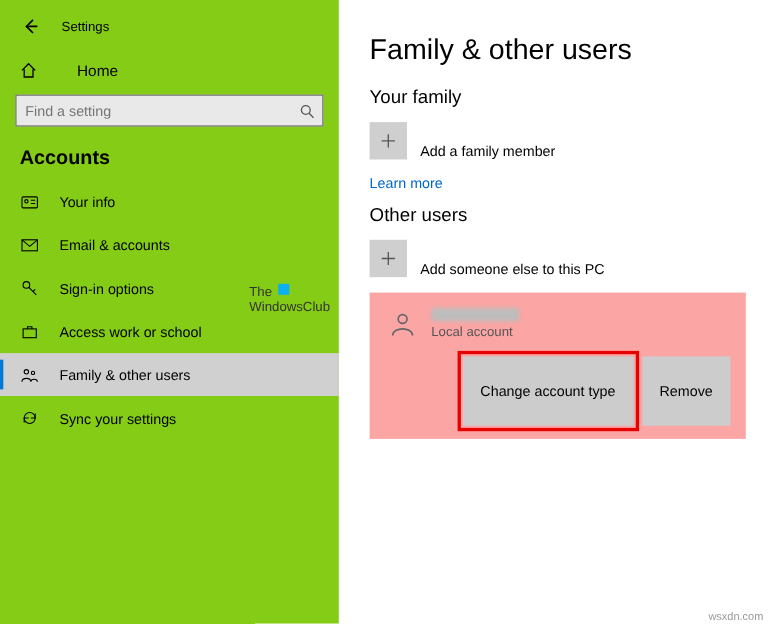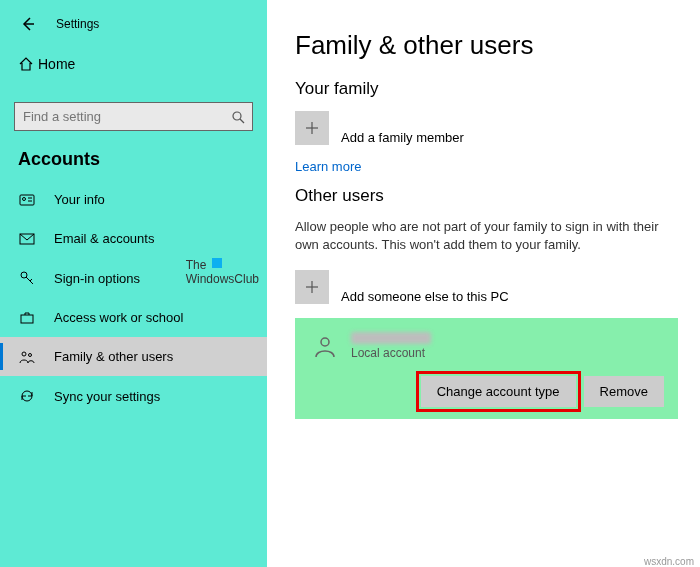--- a/index.html
+++ b/index.html
@@ -1,51 +1,51 @@
 <!DOCTYPE html>
 <html><head>
   <meta charset="utf-8">
   <style>
     * { box-sizing: border-box; margin: 0; padding: 0; font-family: "Segoe UI", sans-serif; }
     body { width: 700px; height: 567px; display: flex; background: #fff; overflow: hidden; font-size: 13px; color: #000; }
-    .sidebar { width: 267px; background: #5eead4; padding: 10px 0; position: relative; }
+    .sidebar { width: 308px; background: #84cc16; padding: 10px 0; position: relative; }
     .top-row { display: flex; align-items: center; padding: 4px 18px 12px 18px; }
     .back-btn { width: 20px; height: 20px; display: flex; align-items: center; justify-content: center; cursor: pointer; }
     .settings-title { margin-left: 18px; font-size: 12px; font-weight: 400; }
     .home-row { display: flex; align-items: center; padding: 10px 18px; cursor: pointer; }
     .home-row .icon { width: 18px; display: flex; }
-    .home-row .label { margin-left: 2px; font-size: 14px; }
-    .search-row { margin: 20px 14px 14px 14px; }
+    .home-row .label { margin-left: 34px; font-size: 14px; }
+    .search-row { margin: 4px 14px 14px 14px; }
     .search-input { width: 100%; border: 1px solid #666; background: #e9e9e9; padding: 6px 28px 6px 8px; font-size: 13px; color: #555; outline: none; }
     .search-wrap { position: relative; }
     .search-icon { position: absolute; right: 8px; top: 50%; transform: translateY(-50%); }
     .category-label { padding: 4px 18px 10px 18px; font-size: 18px; font-weight: 600; }
     .nav-item { display: flex; align-items: center; padding: 12px 18px; cursor: pointer; font-size: 13px; color: #000; position: relative; }
     .nav-item .icon { width: 18px; display: flex; align-items: center; justify-content: center; }
     .nav-item .label { margin-left: 18px; }
     .nav-item.active { background: #d0d0d0; }
     .nav-item.active::before { content: ""; position: absolute; left: 0; top: 6px; bottom: 6px; width: 3px; background: #0078d4; }
     .watermark { position: absolute; right: 8px; top: 258px; font-size: 12px; line-height: 1.2; color: #333; }
     .watermark .sq { width: 10px; height: 10px; background: #0cb0f0; display: inline-block; vertical-align: top; margin-left: 2px; }
     .main { flex: 1; padding: 30px 22px 10px 28px; overflow: hidden; position: relative; }
     .page-title { font-size: 26px; font-weight: 400; margin-bottom: 18px; }
     .section-title { font-size: 17px; font-weight: 400; margin-bottom: 12px; margin-top: 6px; }
     .section-desc { font-size: 13px; color: #333; line-height: 1.4; margin-bottom: 16px; }
     .add-row { display: flex; align-items: flex-end; margin-bottom: 14px; cursor: pointer; }
     .plus-box { width: 34px; height: 34px; background: #cfcfcf; display: flex; align-items: center; justify-content: center; margin-right: 12px; }
     .learn-more { color: #0066cc; font-size: 13px; cursor: pointer; display: inline-block; }
     .other-section { margin-top: 12px; }
-    .user-card { background: #86efac; padding: 12px 14px; margin-top: 8px; }
+    .user-card { background: #fca5a5; padding: 12px 14px; margin-top: 8px; }
     .user-row { display: flex; align-items: center; }
     .avatar { width: 32px; height: 32px; display: flex; align-items: center; justify-content: center; margin-right: 10px; }
     .user-name { display: flex; flex-direction: column; }
     .user-name .blur { width: 80px; height: 12px; background: #bdbdbd; filter: blur(2px); border-radius: 2px; margin-bottom: 2px; }
     .user-sub { font-size: 12px; color: #555; }
     .btn-row { display: flex; justify-content: flex-end; gap: 8px; margin-top: 14px; }
-    .btn { background: #ccc; border: none; padding: 8px 16px; font-size: 13px; cursor: pointer; color: #000; }
+    .btn { background: #ccc; border: none; padding: 24px 16px; font-size: 13px; cursor: pointer; color: #000; }
     .btn.highlight { outline: 3px solid #e60000; outline-offset: 2px; }
     .src-mark { position: absolute; bottom: 0; right: 6px; font-size: 10px; color: #999; }
     svg { display: block; }
   </style>
 </head>
 <body>
 
 <div class="sidebar">
   <div class="top-row">
     <div class="back-btn">
@@ -162,21 +162,20 @@
           <line x1="2" y1="8" x2="14" y2="8" stroke="#555" stroke-width="1.2"></line>
         </svg>
     </div>
     <span>Add a family member</span>
   </div>
 
   <a class="learn-more">Learn more</a>
 
   <div class="other-section">
     <div class="section-title">Other users</div>
-    <div class="section-desc">Allow people who are not part of your family to sign in with their own accounts. This won't add them to your family.</div>
 
     <div class="add-row">
       <div class="plus-box">
         <svg width="16" height="16" viewBox="0 0 16 16">
             <line x1="8" y1="2" x2="8" y2="14" stroke="#555" stroke-width="1.2"></line>
             <line x1="2" y1="8" x2="14" y2="8" stroke="#555" stroke-width="1.2"></line>
           </svg>
       </div>
       <span>Add someone else to this PC</span>
     </div>

